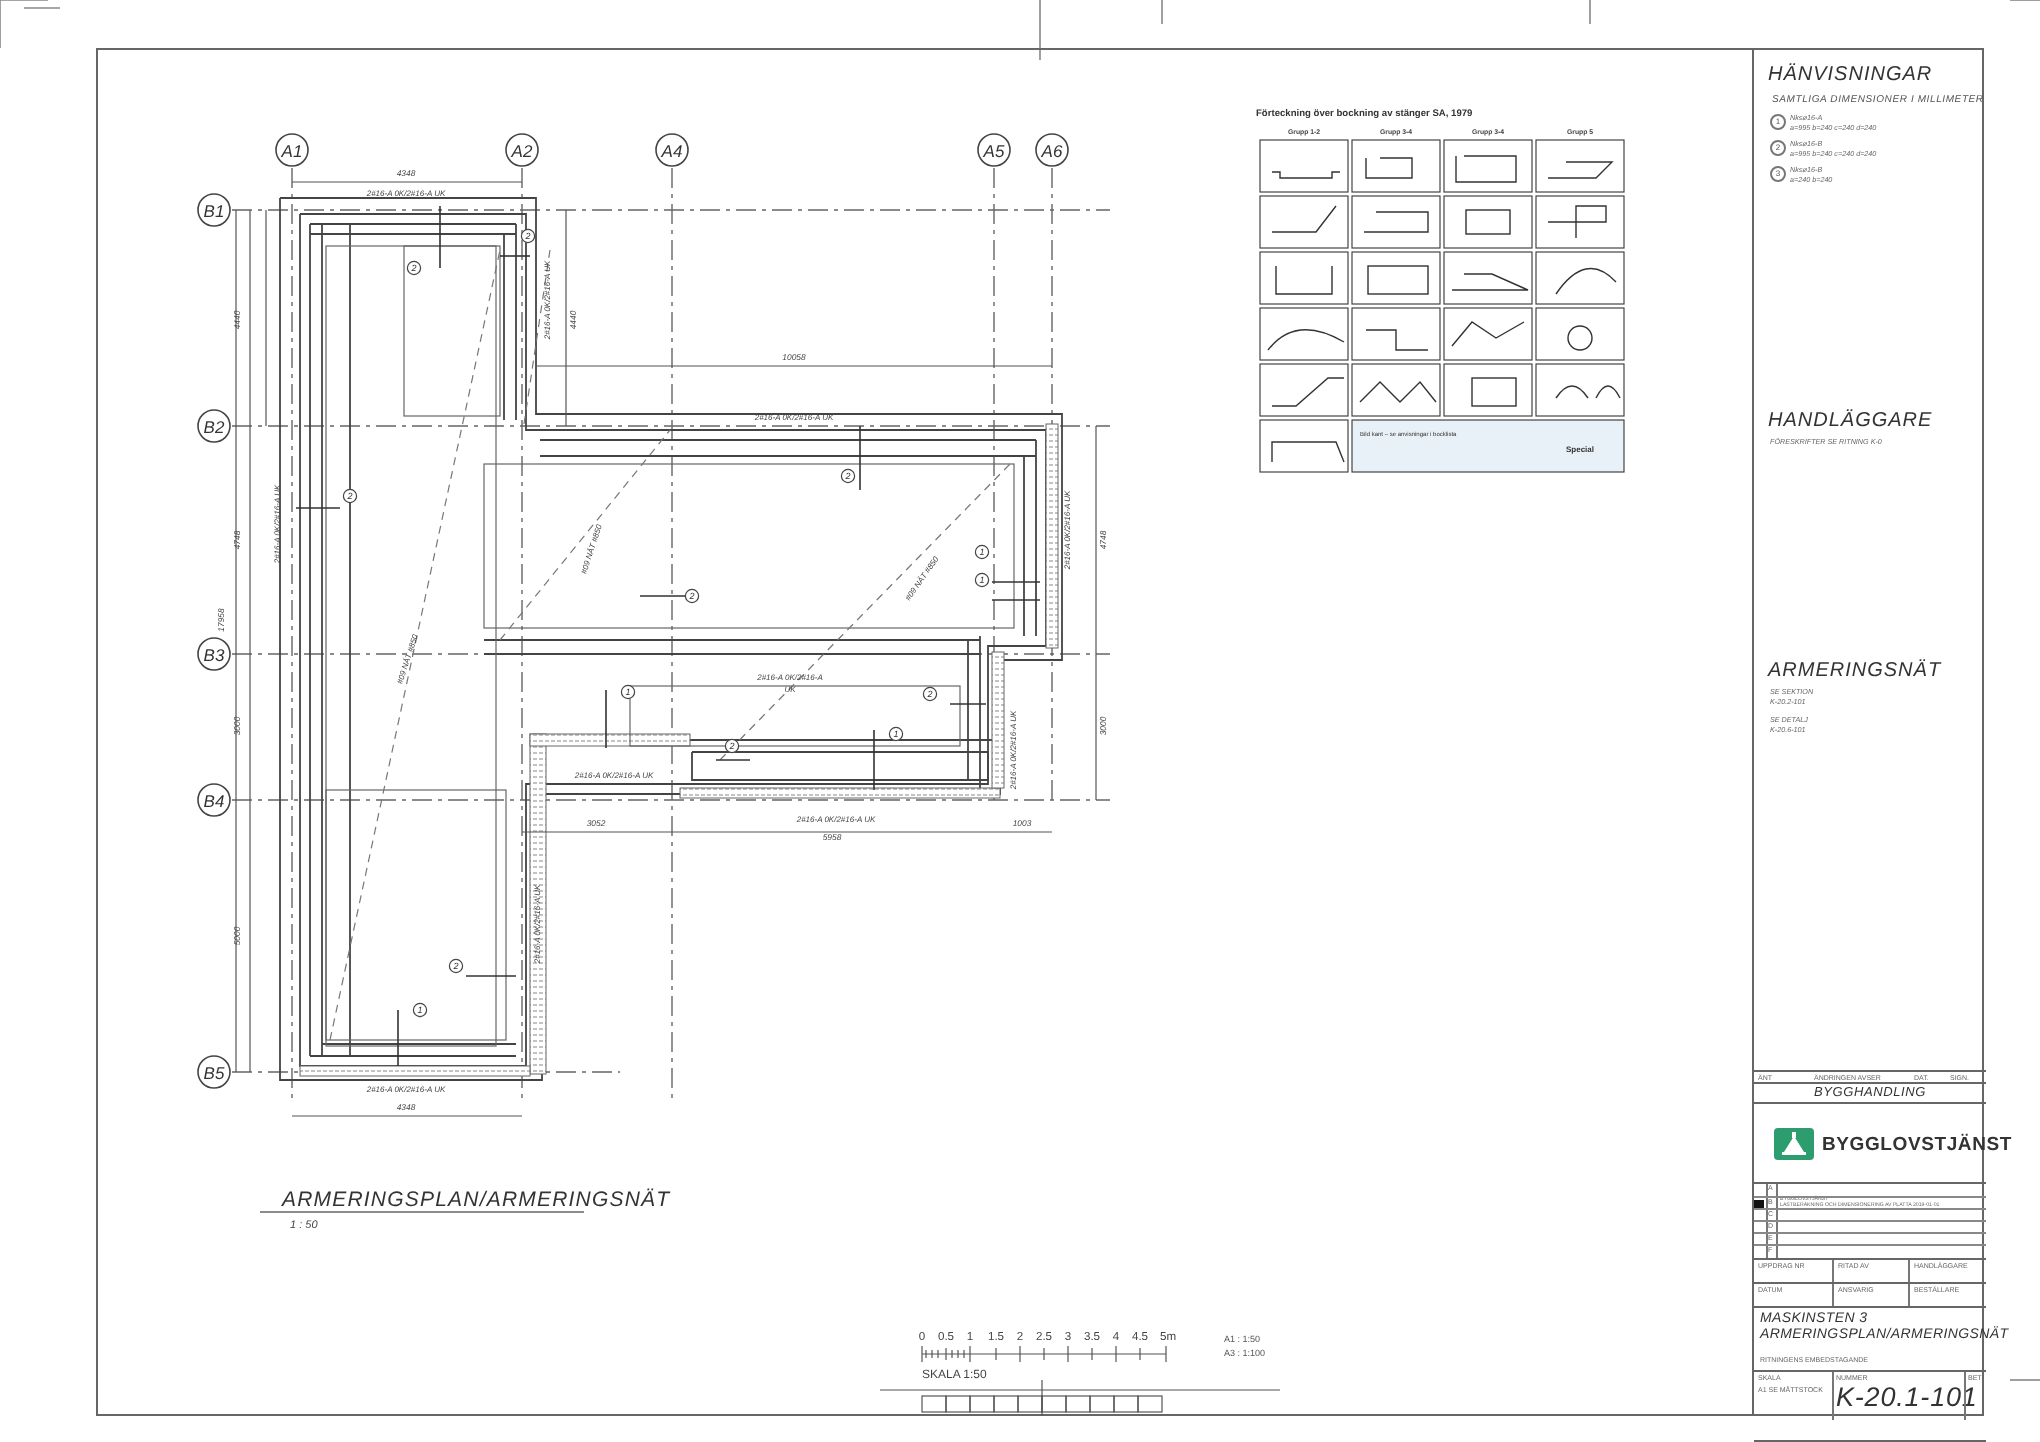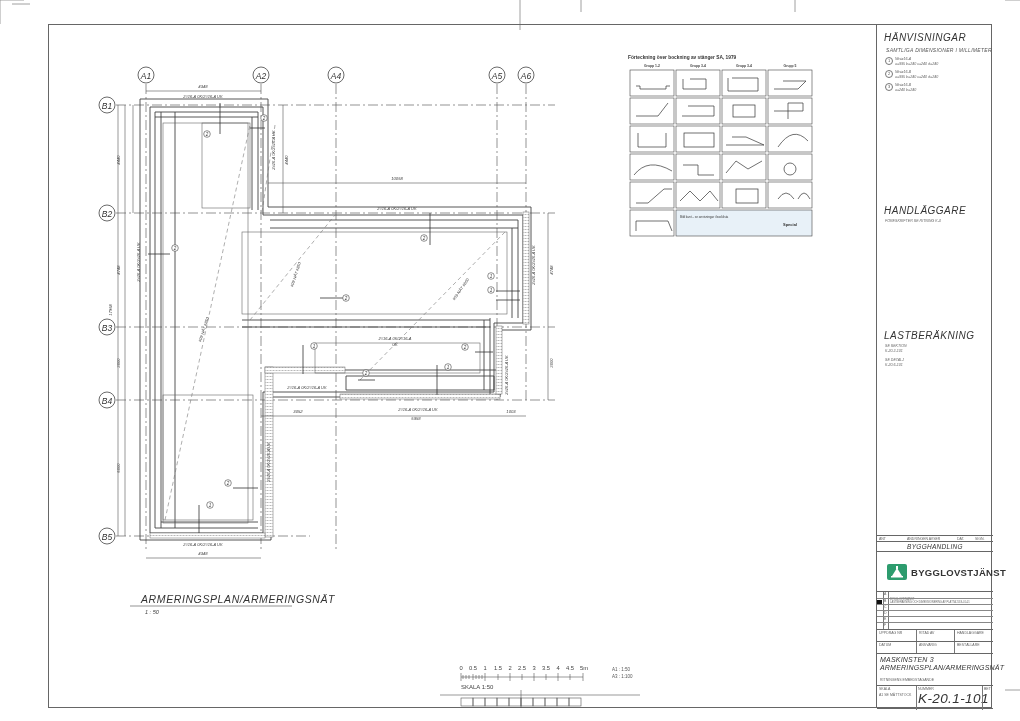--- a/index.html
+++ b/index.html
@@ -413,21 +413,21 @@
   </div>
   <div class="abs" style="left:8px;top:59px;">
     <span class="abs" style="left:0;top:0;width:6px;height:6px;border:0.5px solid #777;border-radius:50%;font-size:4px;text-align:center;line-height:6px;color:#555;">3</span>
     <div class="abs rp-tiny" style="left:10px;top:0;white-space:nowrap;">Nk≤ø16-B</div>
     <div class="abs rp-tiny" style="left:10px;top:5px;white-space:nowrap;">a=240 b=240</div>
   </div>
 
   <div class="abs rp-title" style="left:7px;top:181px;">HANDLÄGGARE</div>
   <div class="abs rp-tiny" style="left:8px;top:195px;white-space:nowrap;">FÖRESKRIFTER SE RITNING K-0</div>
 
-  <div class="abs rp-title" style="left:7px;top:306px;">LASTBERÄKNING</div>
+  <div class="abs rp-title" style="left:7px;top:306px;">ARMERINGSNÄT</div>
   <div class="abs rp-tiny" style="left:8px;top:320px;">SE SEKTION</div>
   <div class="abs rp-tiny" style="left:8px;top:325px;">K-20.2-101</div>
   <div class="abs rp-tiny" style="left:8px;top:334px;">SE DETALJ</div>
   <div class="abs rp-tiny" style="left:8px;top:339px;">K-20.6-101</div>
 
   <div class="tb-row" style="top:511px;height:6px;">
     <span class="tb-small" style="left:2px;top:1px;">ÄNT</span>
     <span class="tb-small" style="left:30px;top:1px;">ÄNDRINGEN AVSER</span>
     <span class="tb-small" style="left:80px;top:1px;">DAT.</span>
     <span class="tb-small" style="left:98px;top:1px;">SIGN.</span>
@@ -472,21 +472,21 @@
   <div class="tb-row" style="top:617px;height:12px;">
     <span class="tb-small" style="left:2px;top:1px;">DATUM</span>
     <span class="tb-small" style="left:42px;top:1px;">ANSVARIG</span>
     <span class="tb-small" style="left:80px;top:1px;">BESTÄLLARE</span>
   </div>
   <div class="tb-row" style="top:629px;height:32px;">
     <div class="abs" style="left:3px;top:2px;font-size:7px;font-style:italic;color:#333;letter-spacing:0.2px;">MASKINSTEN 3</div>
     <div class="abs" style="left:3px;top:10px;font-size:7px;font-style:italic;color:#333;letter-spacing:0.2px;white-space:nowrap;">ARMERINGSPLAN/ARMERINGSNÄT</div>
     <div class="abs" style="left:3px;top:24px;font-size:3.5px;color:#666;">RITNINGENS EMBEDSTAGANDE</div>
   </div>
-  <div class="tb-row" style="top:661px;height:24px;border-bottom:1px solid #666;">
+  <div class="tb-row" style="top:661px;height:36px;border-bottom:1px solid #666;">
     <span class="tb-small" style="left:2px;top:1px;">SKALA</span>
     <span class="tb-small" style="left:2px;top:7px;">A1 SE MÅTTSTOCK</span>
     <div class="abs" style="left:39px;top:0;height:24px;border-left:0.5px solid #777;"></div>
     <span class="tb-small" style="left:41px;top:1px;">NUMMER</span>
     <div class="abs" style="left:41px;top:5px;font-size:13.5px;font-style:italic;color:#333;letter-spacing:0.4px;">K-20.1-101</div>
     <div class="abs" style="left:105px;top:0;height:24px;border-left:0.5px solid #777;"></div>
     <span class="tb-small" style="left:107px;top:1px;">BET</span>
     <span class="tb-small" style="left:107px;top:7px;">-</span>
   </div>
 </div>

